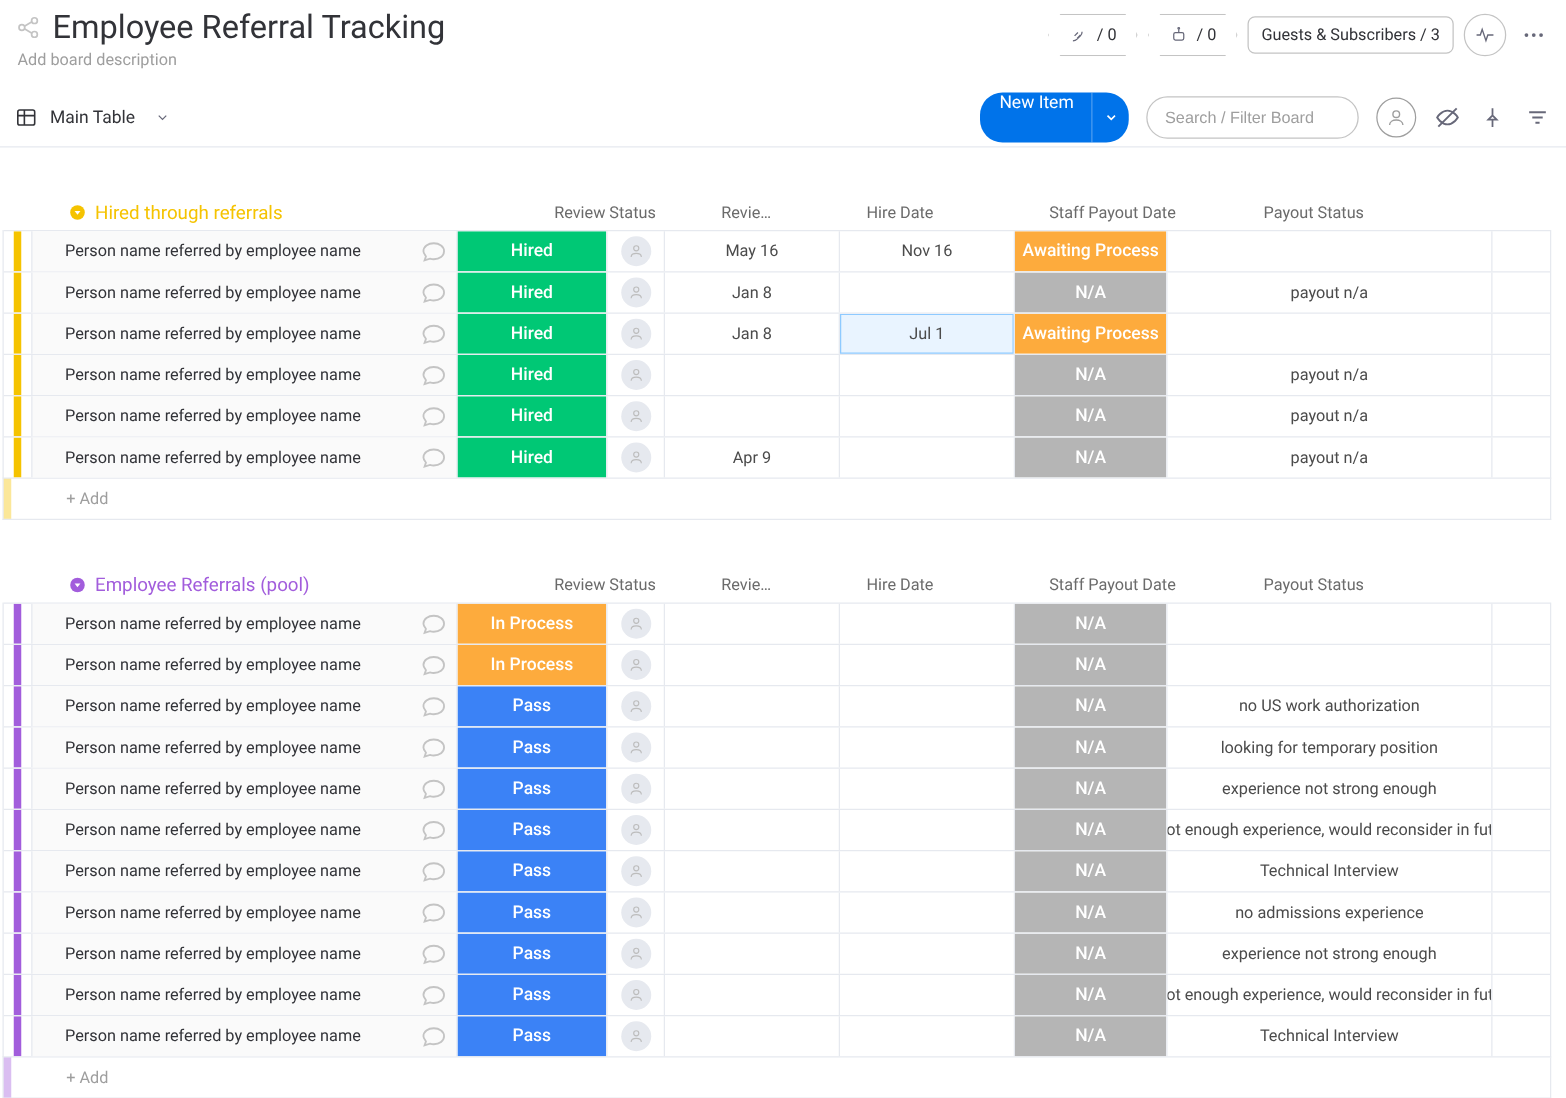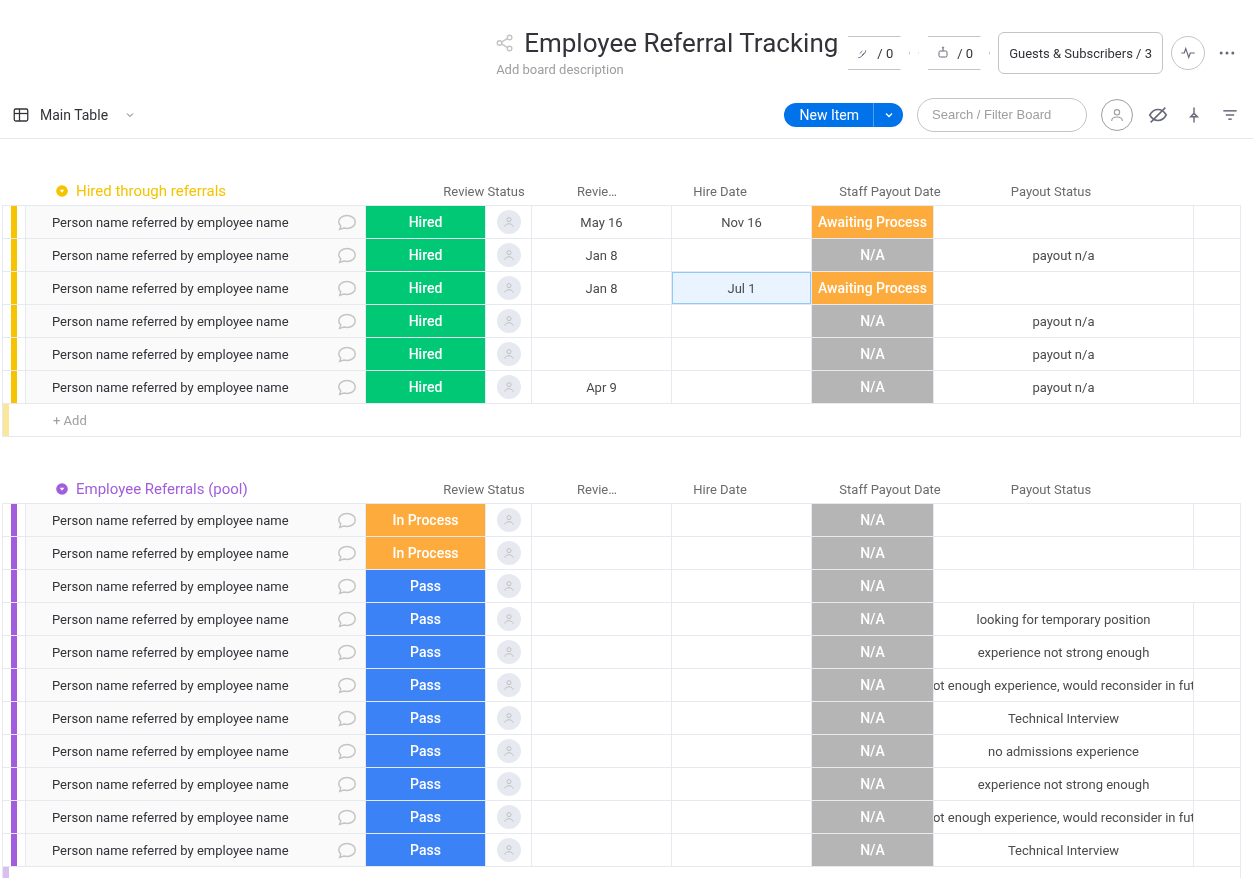--- a/index.html
+++ b/index.html
@@ -1,39 +1,39 @@
 <!DOCTYPE html>
 <html><head>
 <meta charset="utf-8">
 <style>
   * { box-sizing: border-box; margin: 0; padding: 0; }
   body { font-family: -apple-system, BlinkMacSystemFont, "Segoe UI", Roboto, Arial, sans-serif; background: #fff; color: #323338; font-size: 13px; }
   .page { width: 1253px; }
 
   
-  .header { padding: 28px 12px 4px 12px; display:flex; align-items:flex-start; justify-content:flex-end; }
+  .header { padding: 7px 12px 4px 12px; display:flex; align-items:flex-start; justify-content:space-between; }
   .header-left { display:flex; flex-direction:column; }
   .title-row { display:flex; align-items:center; gap:8px; }
   .share-icon { width:22px; height:22px; color:#c4c4c4; }
   .board-title { font-size:26px; font-weight:400; color:#323338; }
   .board-desc { font-size:13px; color:#9e9e9e; margin-top:4px; margin-left:2px; cursor:text; }
   .header-right { display:flex; align-items:center; gap:8px; padding-top:4px; }
-  .pill { border:1px solid #c4c4c4; border-radius:6px; height:42px; display:flex; align-items:center; padding:0 10px; font-size:13px; color:#323338; background:#fff; cursor:pointer; }
+  .pill { border:1px solid #c4c4c4; border-radius:6px; height:30px; display:flex; align-items:center; padding:0 10px; font-size:13px; color:#323338; background:#fff; cursor:pointer; }
   .hexpill-wrap { border:1px solid #c4c4c4; clip-path: polygon(10px 0, calc(100% - 10px) 0, 100% 50%, calc(100% - 10px) 100%, 10px 100%, 0 50%); display:flex; align-items:center; height:34px; padding:0 16px; gap:6px; }
   .hexpill-wrap svg{ width:16px; height:16px; color:#676879; }
   .circle-icon { width:34px; height:34px; border:1px solid #c4c4c4; border-radius:50%; display:flex; align-items:center; justify-content:center; color:#676879; cursor:pointer; }
   .dots-btn { width:28px; height:28px; display:flex; align-items:center; justify-content:center; color:#676879; cursor:pointer; }
 
   
   .viewbar { height:48px; border-bottom:1px solid #e6e9ef; margin-top:10px; display:flex; align-items:center; justify-content:space-between; padding:0 12px; }
   .viewbar-left { display:flex; align-items:center; gap:10px; color:#323338; }
   .table-icon { width:18px; height:18px; color:#323338; }
   .chev { width:12px; height:12px; color:#676879; margin-left:6px; }
   .viewbar-right { display:flex; align-items:center; gap:14px; }
-  .newitem { display:flex; align-items:center; background:#0073ea; color:#fff; border-radius:18px; height:24px; overflow:hidden; cursor:pointer; }
+  .newitem { display:flex; align-items:flex-start; background:#0073ea; color:#fff; border-radius:18px; height:40px; overflow:hidden; cursor:pointer; }
   .newitem .label { padding:0 14px 0 16px; font-size:14px; }
   .newitem .split { width:30px; height:100%; display:flex; align-items:center; justify-content:center; border-left:1px solid rgba(255,255,255,0.3); }
   .newitem .split svg{ width:12px; height:12px; }
   .search-wrap { border:1px solid #c4c4c4; border-radius:18px; height:34px; width:170px; display:flex; align-items:center; padding:0 14px; }
   .search-wrap input { border:none; outline:none; width:100%; font-size:13px; color:#323338; }
   .search-wrap input::placeholder{ color:#9e9e9e; }
   .icon-btn { width:22px; height:22px; display:flex; align-items:center; justify-content:center; color:#676879; cursor:pointer; }
   .avatar-btn { width:32px; height:32px; border:1.5px solid #9e9e9e; border-radius:50%; display:flex; align-items:center; justify-content:center; color:#9e9e9e; cursor:pointer; }
 
   
@@ -518,20 +518,21 @@
                   <circle cx="12" cy="8" r="3.5"></circle>
                   <path d="M5 20c0-3 3-5 7-5s7 2 7 5"></path>
                 </svg>
         </div>
       </div>
       <div class="cell"></div>
       <div class="cell "></div>
       <div class="cell" style="padding:0;">
         <div class="status-cell na-cell">N/A</div>
       </div>
+      <div class="cell notes-cell">no US work authorization</div>
       <div class="cell"></div>
           </div>
           <div class="row">
       <div class="cell first" style="padding:0;">
               <div class="color-bar"></div>
             </div>
       <div class="cell name-cell" style="justify-content:flex-start;">
         <span class="name-text">Person name referred by employee name</span>
         <span class="chat-icon">
           <svg viewBox="0 0 24 24" fill="none" stroke="currentColor" stroke-width="1.6">

